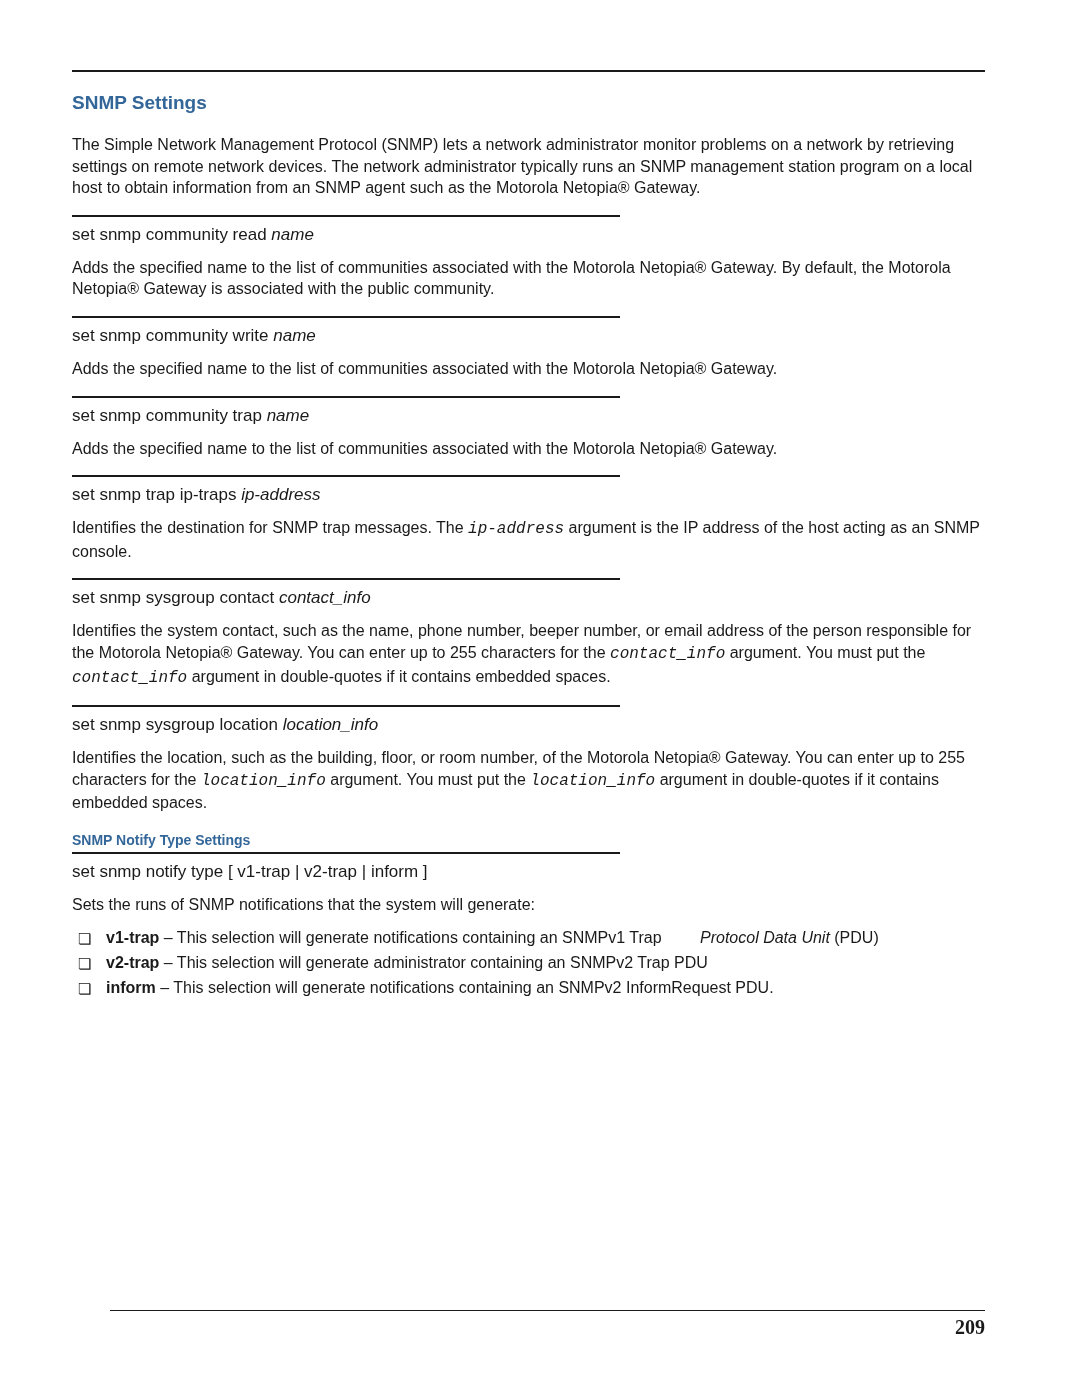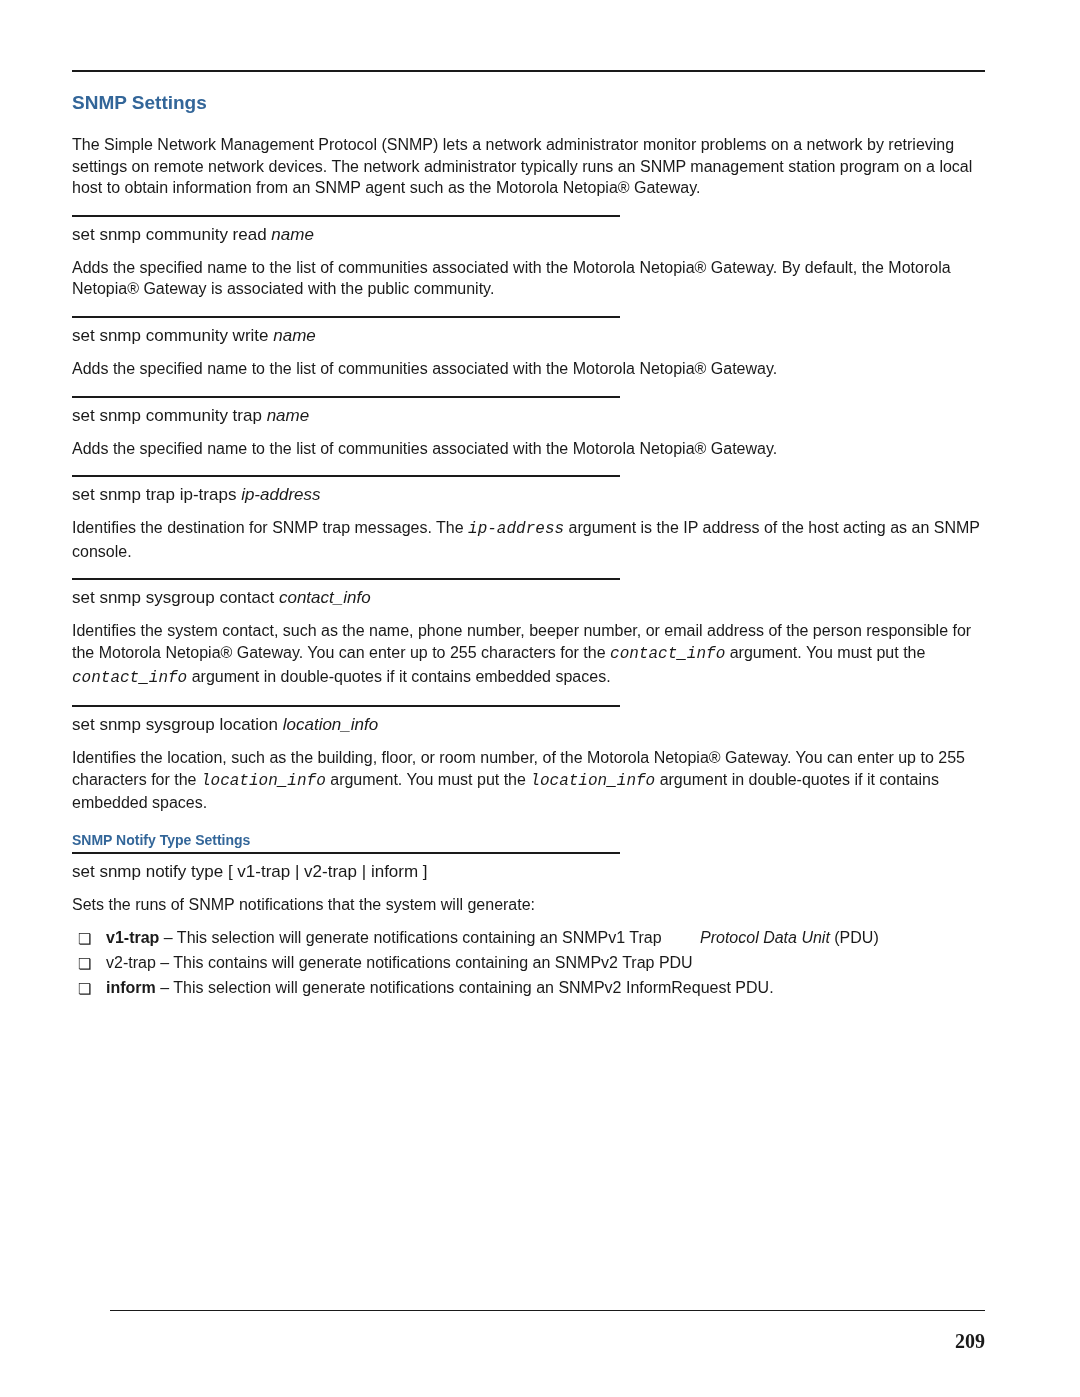--- a/index.html
+++ b/index.html
@@ -67,21 +67,21 @@
     margin: 2px 0;
   }
   ul.bullet-list li .marker {
     position: absolute;
     left: 6px;
     top: 2px;
     font-size: 15px;
   }
   .page-number {
     position: absolute;
-    bottom: 44px;
+    bottom: 58px;
     right: 95px;
     font-family: "Times New Roman", Times, serif;
     font-weight: bold;
     font-size: 20px;
   }
   .bottom-rule {
     border-top: 1px solid #1a1a1a;
     position: absolute;
     bottom: 86px;
     left: 110px;
@@ -120,20 +120,20 @@
       <p class="body-text"><span>Identifies the location, such as the building, floor, or room number, of the Motorola Netopia® Gateway. You can enter up to 255 characters for the </span><span class="inline-code">location_info</span><span> argument. You must put the </span><span class="inline-code">location_info</span><span> argument in double-quotes if it contains embedded spaces.</span></p>
     </div>
 
   <h3 class="subsection-title">SNMP Notify Type Settings</h3>
   <div class="half-rule" style="margin-top:4px;"></div>
   <h4 class="cmd-heading">set snmp notify type [ v1-trap | v2-trap | inform ]</h4>
   <p class="body-text">Sets the runs of SNMP notifications that the system will generate:</p>
 
   <ul class="bullet-list" id="notify-list">
       <li><span class="marker">❏</span><span style="font-weight: bold;">v1-trap</span><span> – This selection will generate notifications containing an SNMPv1 Trap </span><span style="font-style: italic; margin-left: 34px;">Protocol Data Unit</span><span> (PDU)</span></li>
-      <li><span class="marker">❏</span><span style="font-weight: normal; text-align: center;">v2-trap</span><span> – This contains will generate notifications containing an SNMPv2 Trap PDU</span></li>
+      <li><span class="marker">❏</span><span style="font-weight: bold; text-align: center;">v2-trap</span><span> – This selection will generate administrator containing an SNMPv2 Trap PDU</span></li>
       <li><span class="marker">❏</span><span style="font-weight: bold;">inform</span><span> – This selection will generate notifications containing an SNMPv2 InformRequest PDU.</span></li>
     </ul>
 
   <div class="bottom-rule"></div>
   <div class="page-number">209</div>
 
 </div>
 
 </body></html>

